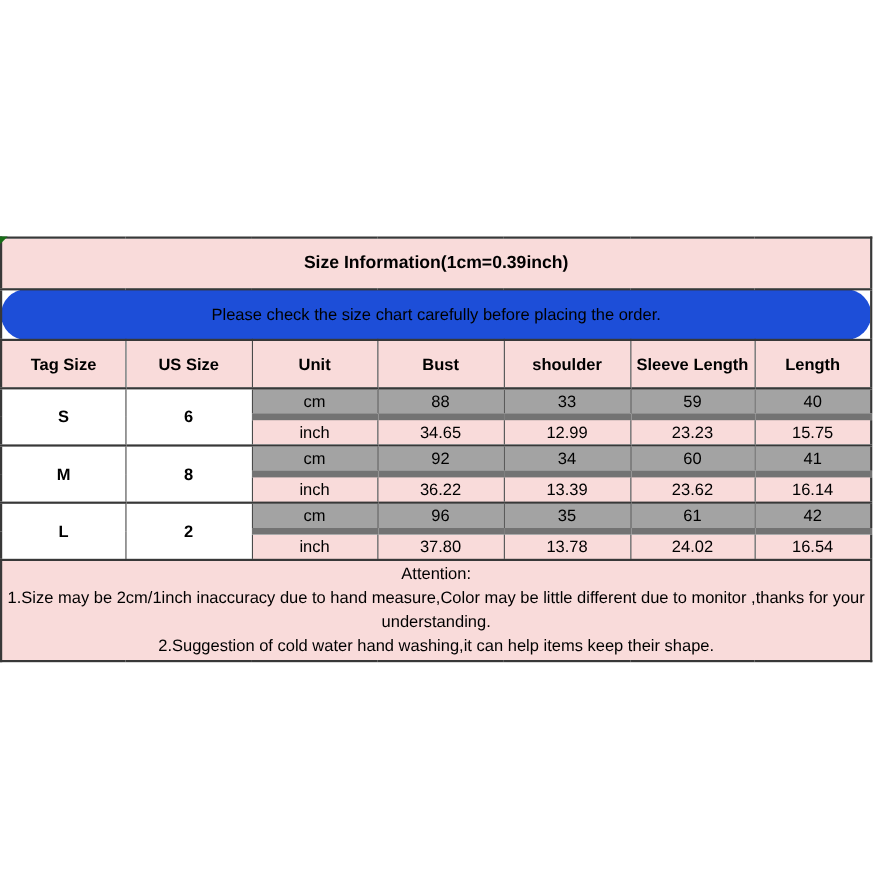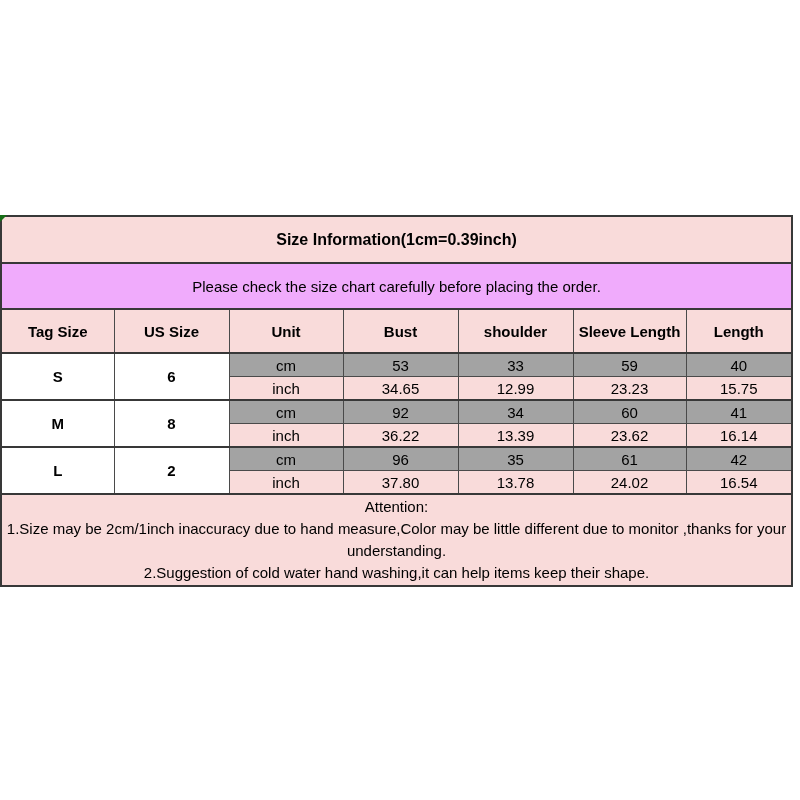--- a/index.html
+++ b/index.html
@@ -13,30 +13,31 @@
   .sizetable td,.sizetable th{
     border:1px solid #4a4a4a;
     padding:0;text-align:center;vertical-align:middle;
     font-size:15px;overflow:hidden;white-space:nowrap;
   }
   .title-row td{
     background:#f9dbda;font-weight:bold;font-size:16px;height:45px;
     border-bottom:2px solid #383838;
   }
   .subtitle-row td{
-    background:#f0abfc;font-size:15px;height:44px;
+    background:#1d4ed8;font-size:15px;height:44px;
     border-bottom:2px solid #383838;
+    border-radius:23px;
   }
   .header-row th{
     background:#f9dbda;font-weight:bold;font-size:15px;height:42px;
     border-bottom:2px solid #383838;
     text-align:center;
   }
   .cm-row td{background:#a3a3a3;height:22px;}
-  .inch-row td{background:#f9dbda;height:22px;border-top:1px solid #737373;}
+  .inch-row td{background:#f9dbda;height:22px;border-top:6px solid #737373;}
   .tag-cell{background:#ffffff !important;font-weight:bold;font-size:16px;}
   .group-sep td{border-top:2px solid #383838;}
   .attention-row td{
     background:#f9dbda;text-align:center;border-top:2px solid #383838;
     height:90px;vertical-align:top;white-space:normal;
   }
   .attention-inner{padding:1px 4px 0 4px;font-size:15px;line-height:22px;}
   .corner-marker{
     position:absolute;left:0;top:215px;width:0;height:0;z-index:3;
     border-top:7px solid #176d17;border-right:7px solid transparent;
@@ -76,21 +77,21 @@
       <th>Bust</th>
       <th>shoulder</th>
       <th>Sleeve Length</th>
       <th>Length</th>
     </tr>
 
     <tr class="cm-row">
       <td rowspan="2" class="tag-cell">S</td>
       <td rowspan="2" class="tag-cell">6</td>
       <td>cm</td>
-      <td>53</td>
+      <td>88</td>
       <td>33</td>
       <td>59</td>
       <td>40</td>
     </tr>
     <tr class="inch-row">
       <td>inch</td>
       <td>34.65</td>
       <td>12.99</td>
       <td>23.23</td>
       <td>15.75</td>

